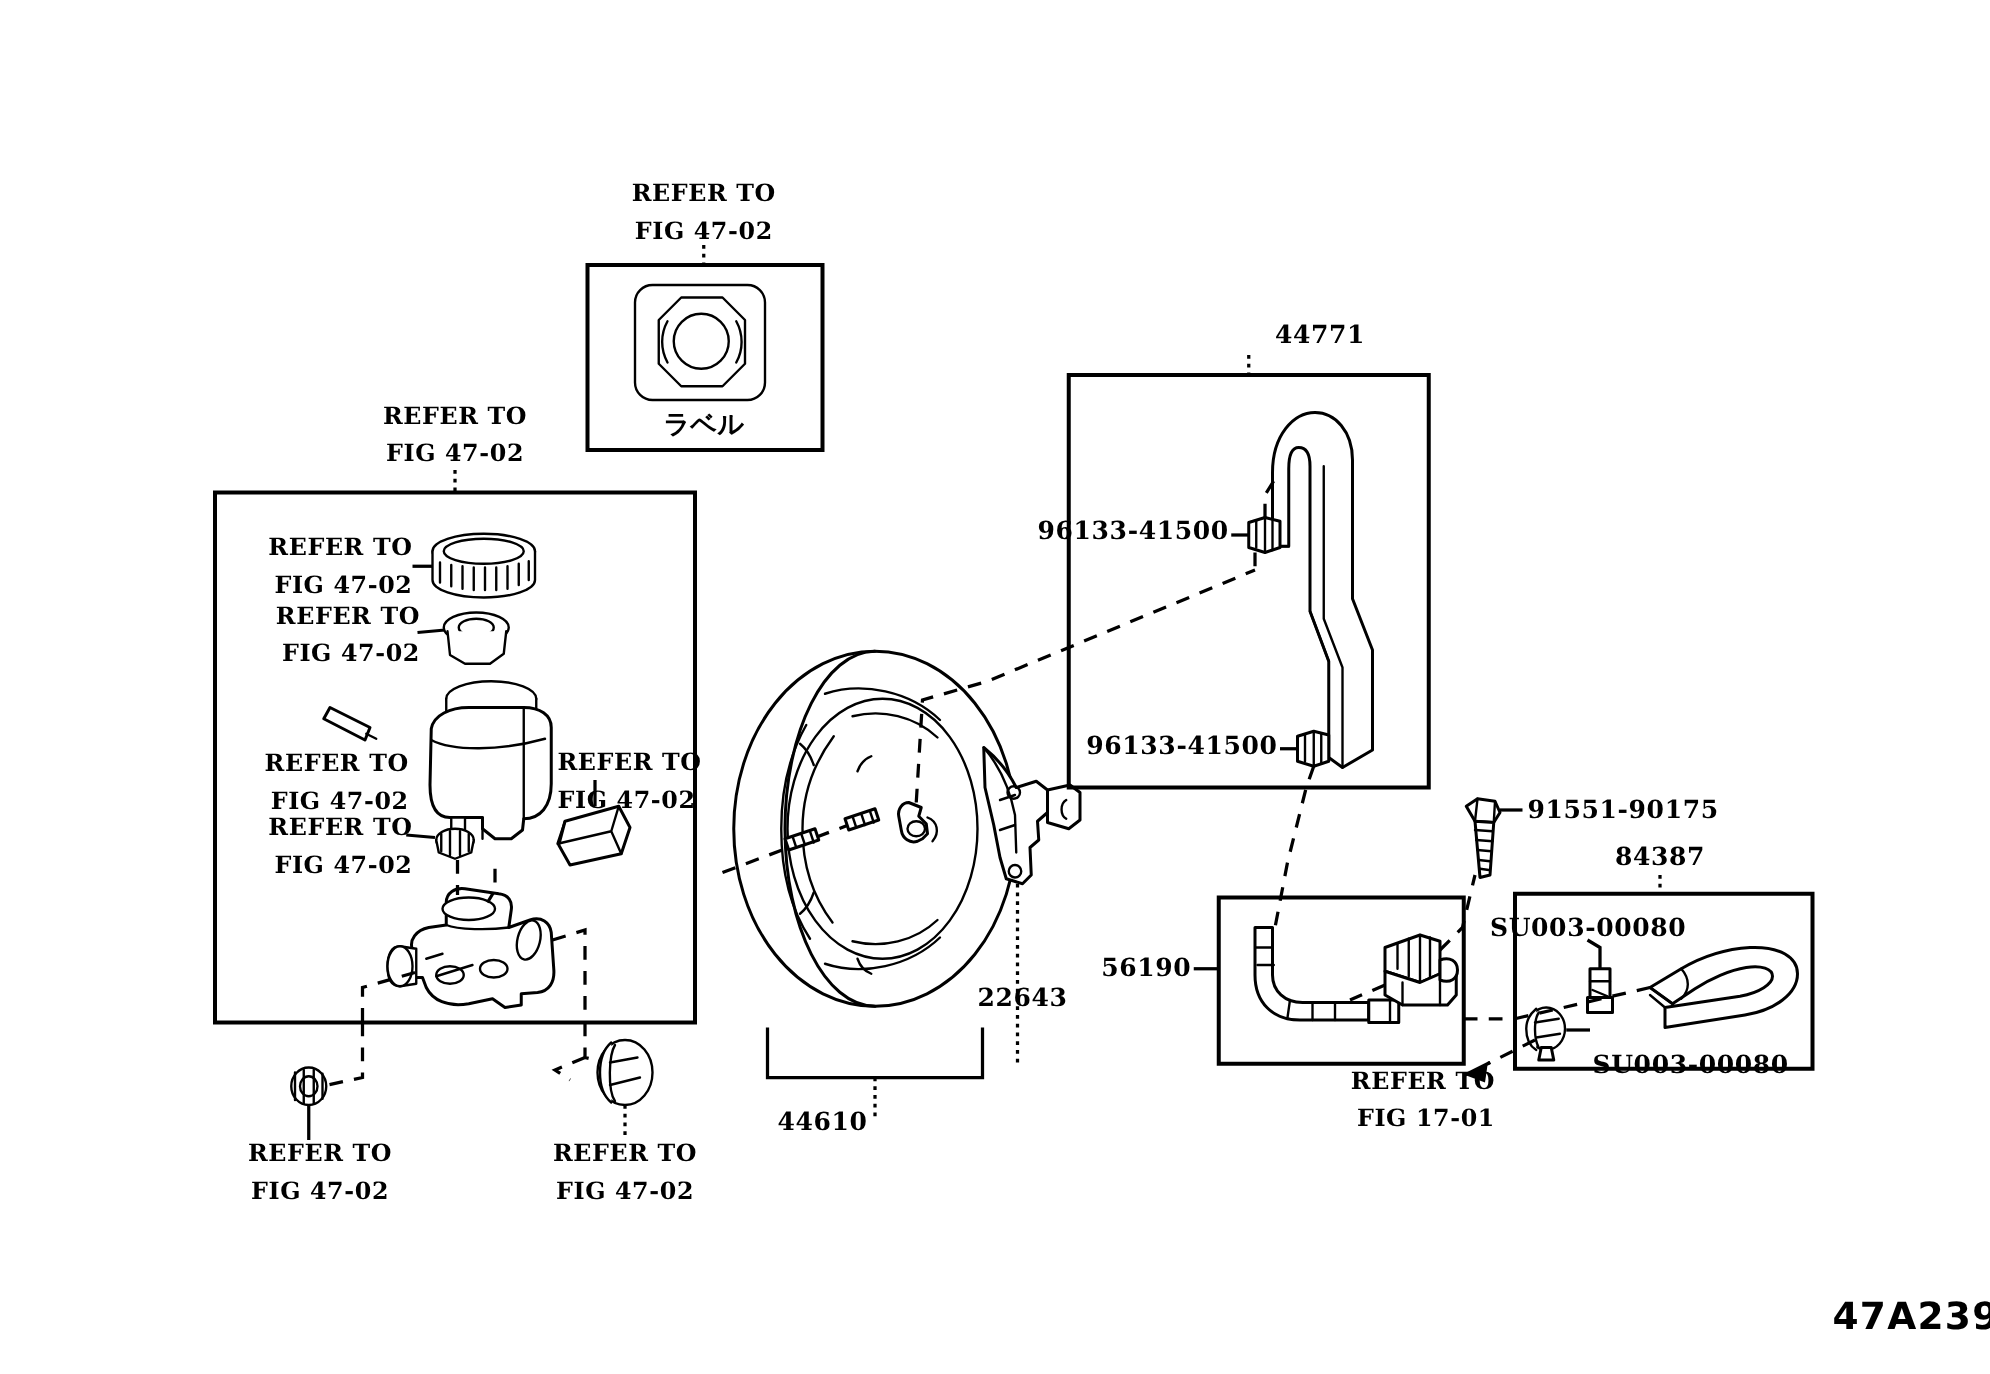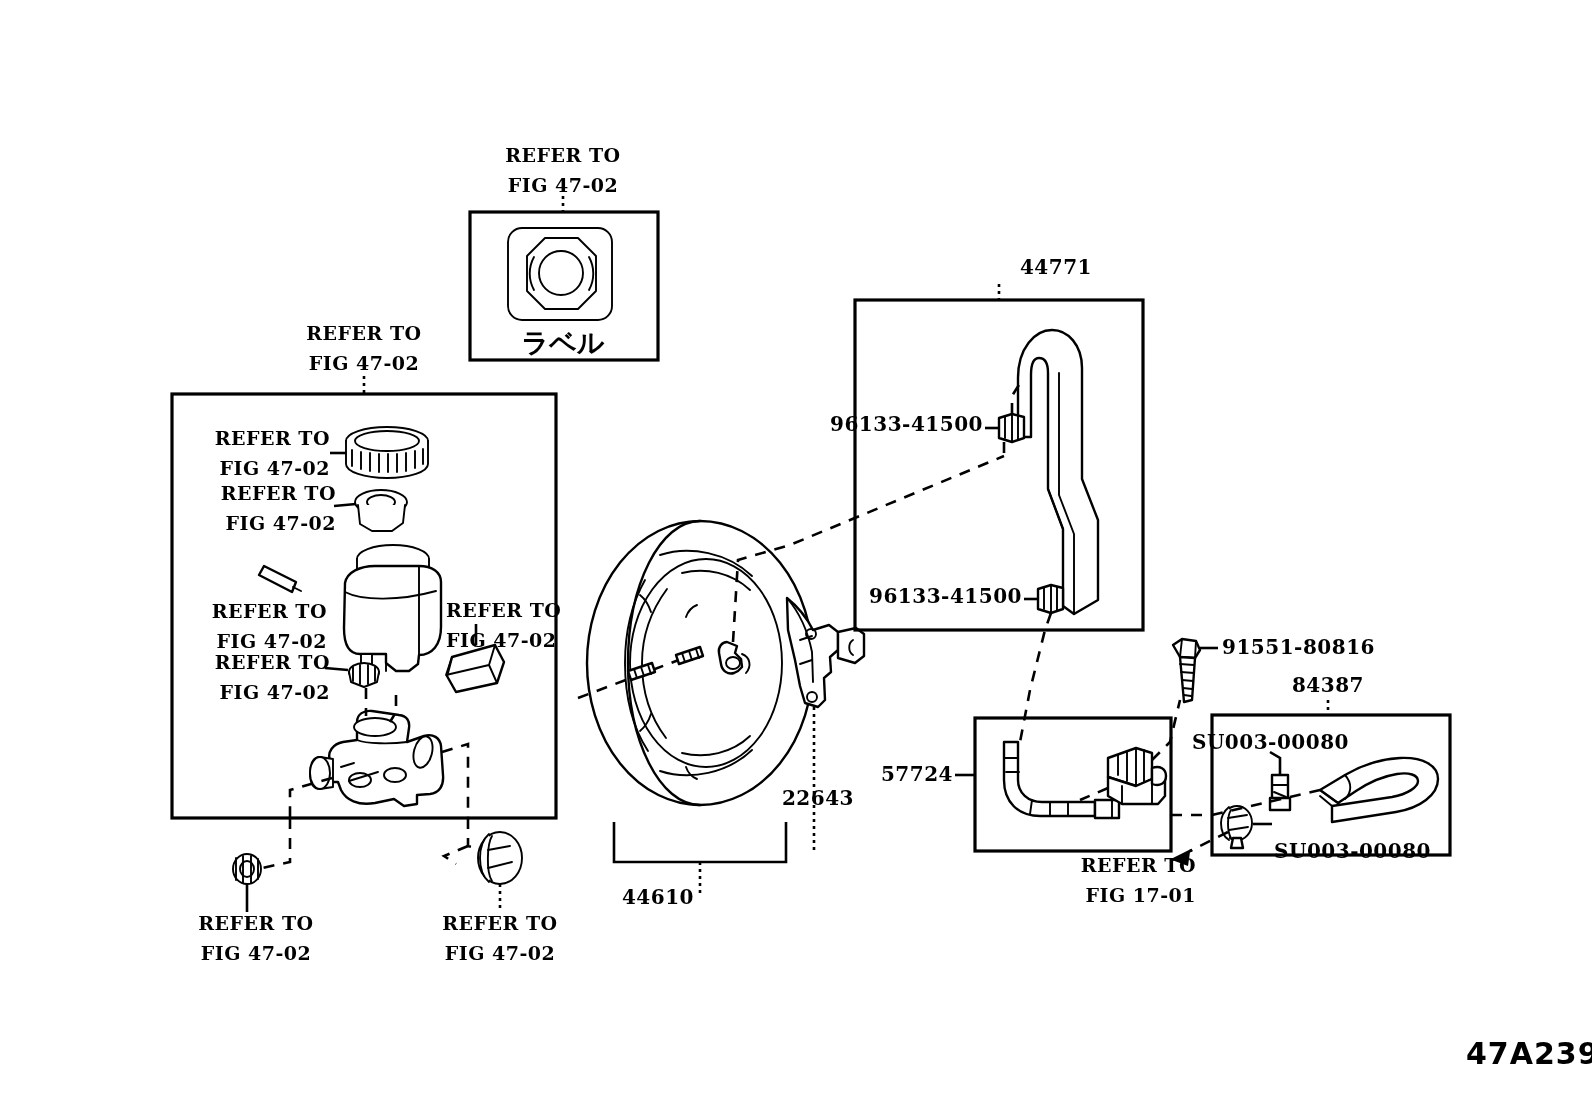--- a/index.html
+++ b/index.html
@@ -8,21 +8,21 @@
   #stage{position:absolute;left:0;top:0;width:1592px;height:931px;}
   svg.layer{position:absolute;left:0;top:0;width:1592px;height:1099px;}
   .lbl{position:absolute;font-family:"DejaVu Serif",serif;font-weight:bold;
        font-size:19px;letter-spacing:.5px;line-height:30px;white-space:pre;}
   .lbl.ctr{text-align:center;transform:translateX(-50%);}
   .lbl.rt{text-align:right;transform:translateX(-100%);}
   .pn{position:absolute;font-family:"DejaVu Serif",serif;font-weight:bold;
       font-size:20px;letter-spacing:.5px;white-space:nowrap;}
   .pn.ctr{transform:translateX(-50%);}
   .pn.rt{transform:translateX(-100%);}
-  .jp{position:absolute;font-family:"DejaVu Sans",sans-serif;font-size:27px;
+  .jp{position:absolute;font-family:"DejaVu Sans",sans-serif;font-size:21px;
       font-weight:600;transform:translateX(-50%);white-space:nowrap;}
   .figcode{position:absolute;font-family:"DejaVu Sans",sans-serif;
       font-size:30px;font-weight:600;letter-spacing:1px;white-space:nowrap;}
 </style>
 </head>
 <body>
 
 <div id="stage">
 
   <svg class="layer" viewBox="0 0 1592 1099">
@@ -311,22 +311,22 @@
   <div class="lbl ctr" style="left:500px;top:908px;">REFER TO
 FIG 47-02</div>
 
   <div class="pn ctr" style="left:1056px;top:255px;">44771</div>
   <div class="pn rt" style="left:983px;top:412px;">96133-41500</div>
   <div class="pn rt" style="left:1022px;top:584px;">96133-41500</div>
 
   <div class="pn ctr" style="left:658px;top:885px;">44610</div>
   <div class="pn ctr" style="left:818px;top:786px;">22643</div>
 
-  <div class="pn rt" style="left:953px;top:762px;">57724</div>
-  <div class="pn" style="left:1222px;top:635px;">91551-80816</div>
+  <div class="pn rt" style="left:953px;top:762px;">56190</div>
+  <div class="pn" style="left:1222px;top:635px;">91551-90175</div>
 
   <div class="pn ctr" style="left:1328px;top:673px;">84387</div>
   <div class="pn rt" style="left:1349px;top:730px;">SU003-00080</div>
   <div class="pn" style="left:1274px;top:839px;">SU003-00080</div>
   <div class="lbl rt" style="left:1196px;top:850px;">REFER TO
 FIG 17-01</div>
 
   <div class="figcode" style="left:1466px;top:1036px;">47A239B</div>
 
 </div>

